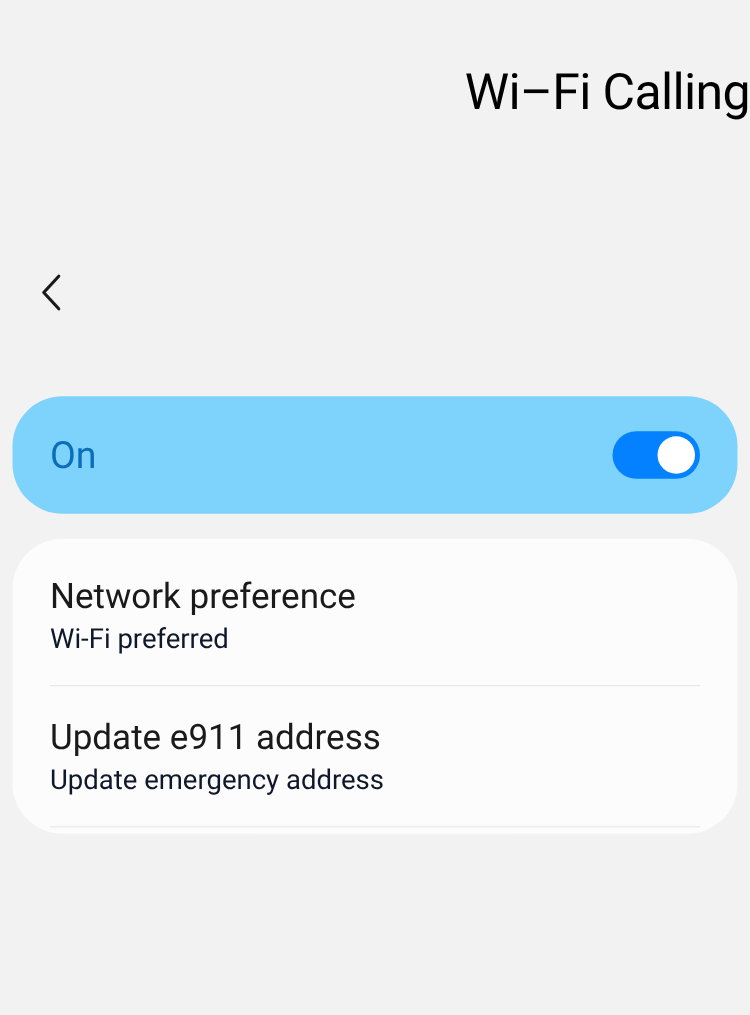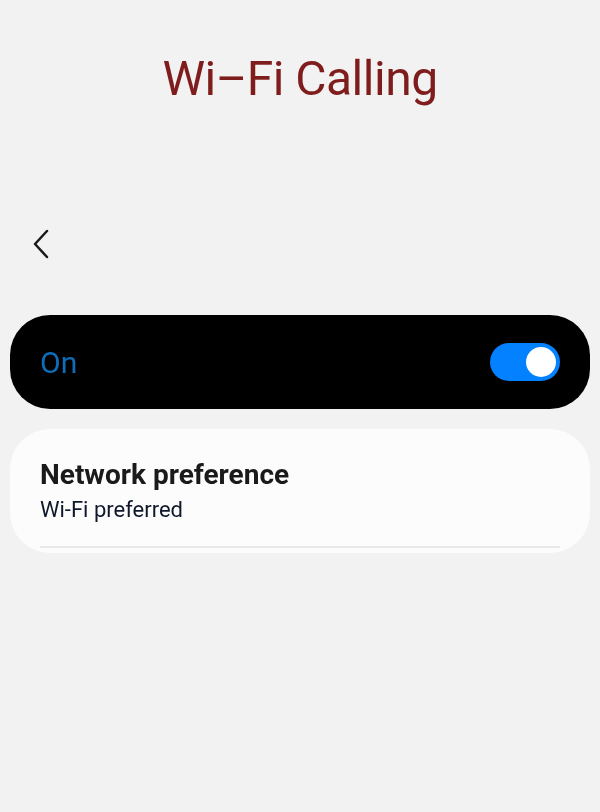--- a/index.html
+++ b/index.html
@@ -13,37 +13,38 @@
       background: #f2f2f2;
       font-family: -apple-system, BlinkMacSystemFont, 'Segoe UI', Roboto, sans-serif;
       overflow: hidden;
     }
     .header {
       text-align: center;
       padding-top: 50px;
       padding-bottom: 110px;
     }
     .page-title {
-      font-size: 48px;
+      font-size: 40px;
       font-weight: 400;
-      color: #7f1d1d;
+      color: #000000;
       letter-spacing: -0.5px;
+      text-align: right;
     }
     .back-button {
       padding: 10px 30px 50px 30px;
       cursor: pointer;
       display: inline-block;
     }
     .back-button svg {
       width: 22px;
       height: 34px;
     }
     .toggle-card {
-      margin: 0 10px;
-      background: #000000;
+      margin: 12px 10px;
+      background: #7dd3fc;
       border-radius: 40px;
       padding: 28px 30px;
       display: flex;
       align-items: center;
       justify-content: space-between;
     }
     .toggle-label {
       font-size: 30px;
       color: #0d6db8;
       font-weight: 400;
@@ -71,21 +72,21 @@
       border-radius: 40px;
       padding: 5px 0;
     }
     .settings-item {
       padding: 24px 30px;
       cursor: pointer;
     }
     .settings-item-title {
       font-size: 28px;
       color: #1a1a1a;
-      font-weight: 700;
+      font-weight: 400;
       margin-bottom: 6px;
     }
     .settings-item-subtitle {
       font-size: 22px;
       color: #0f172a;
       font-weight: 400;
     }
     .divider {
       height: 1px;
       background: #e8e8e8;
@@ -116,17 +117,21 @@
     <div class="toggle-knob"></div>
   </div>
 </div>
 
 <div class="settings-card">
   <div class="settings-item">
     <div class="settings-item-title">Network preference</div>
     <div class="settings-item-subtitle">Wi-Fi preferred</div>
   </div>
   <div class="divider"></div>
+  <div class="settings-item">
+    <div class="settings-item-title">Update e911 address</div>
+    <div class="settings-item-subtitle">Update emergency address</div>
+  </div>
   <div class="divider"></div>
 </div>
 
 
 
 
 </body></html>

